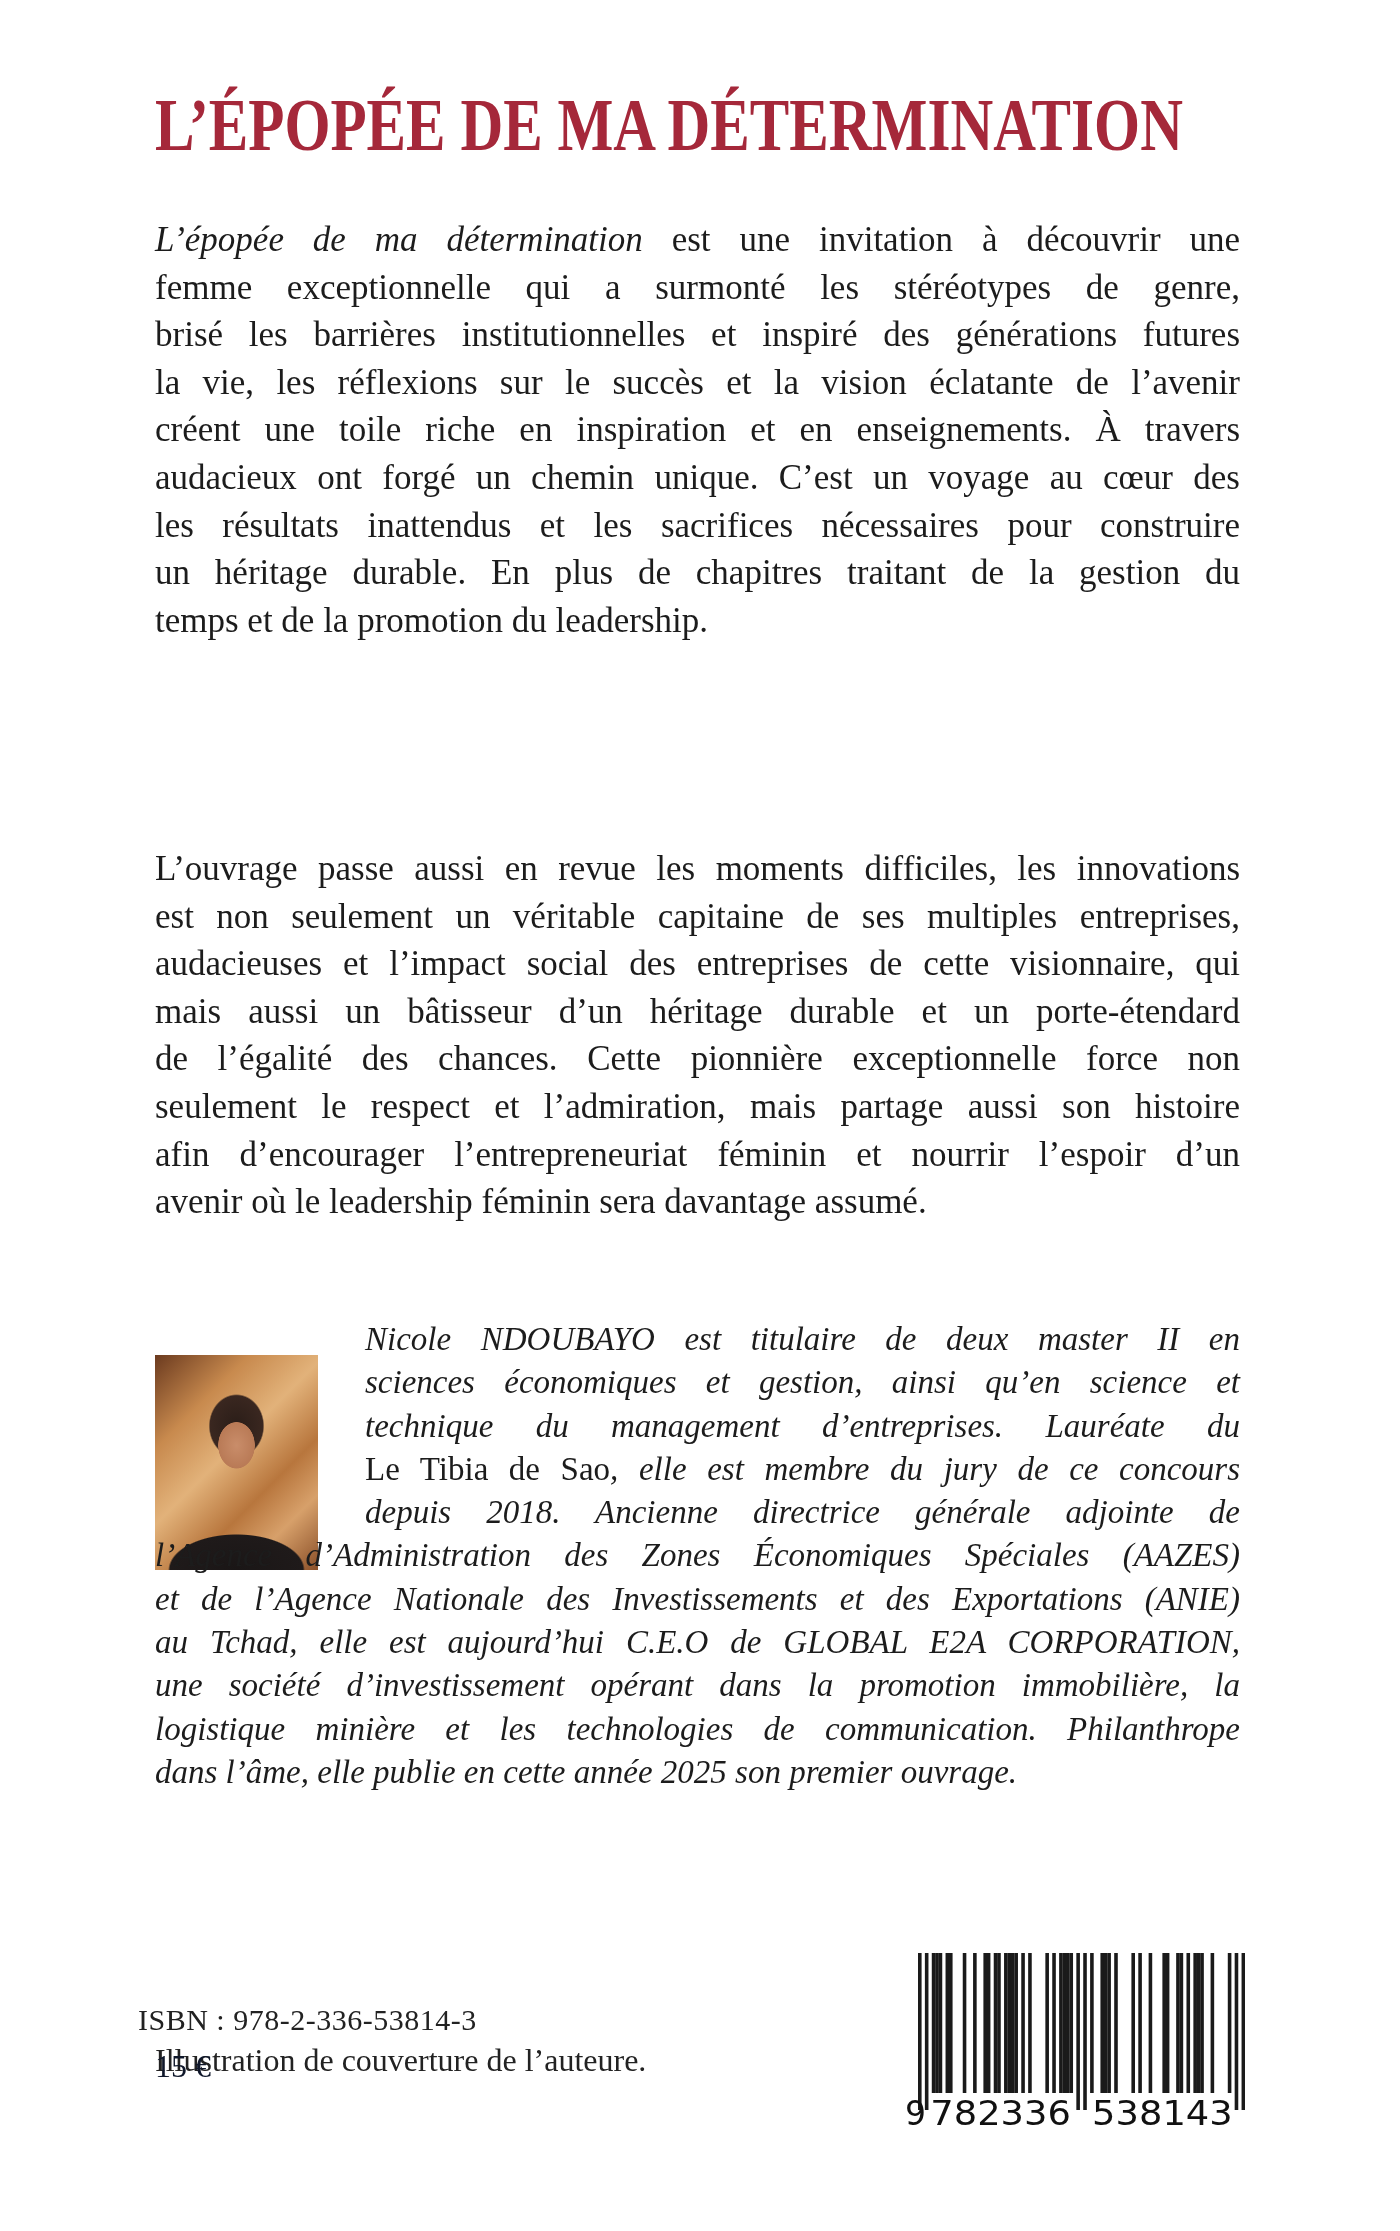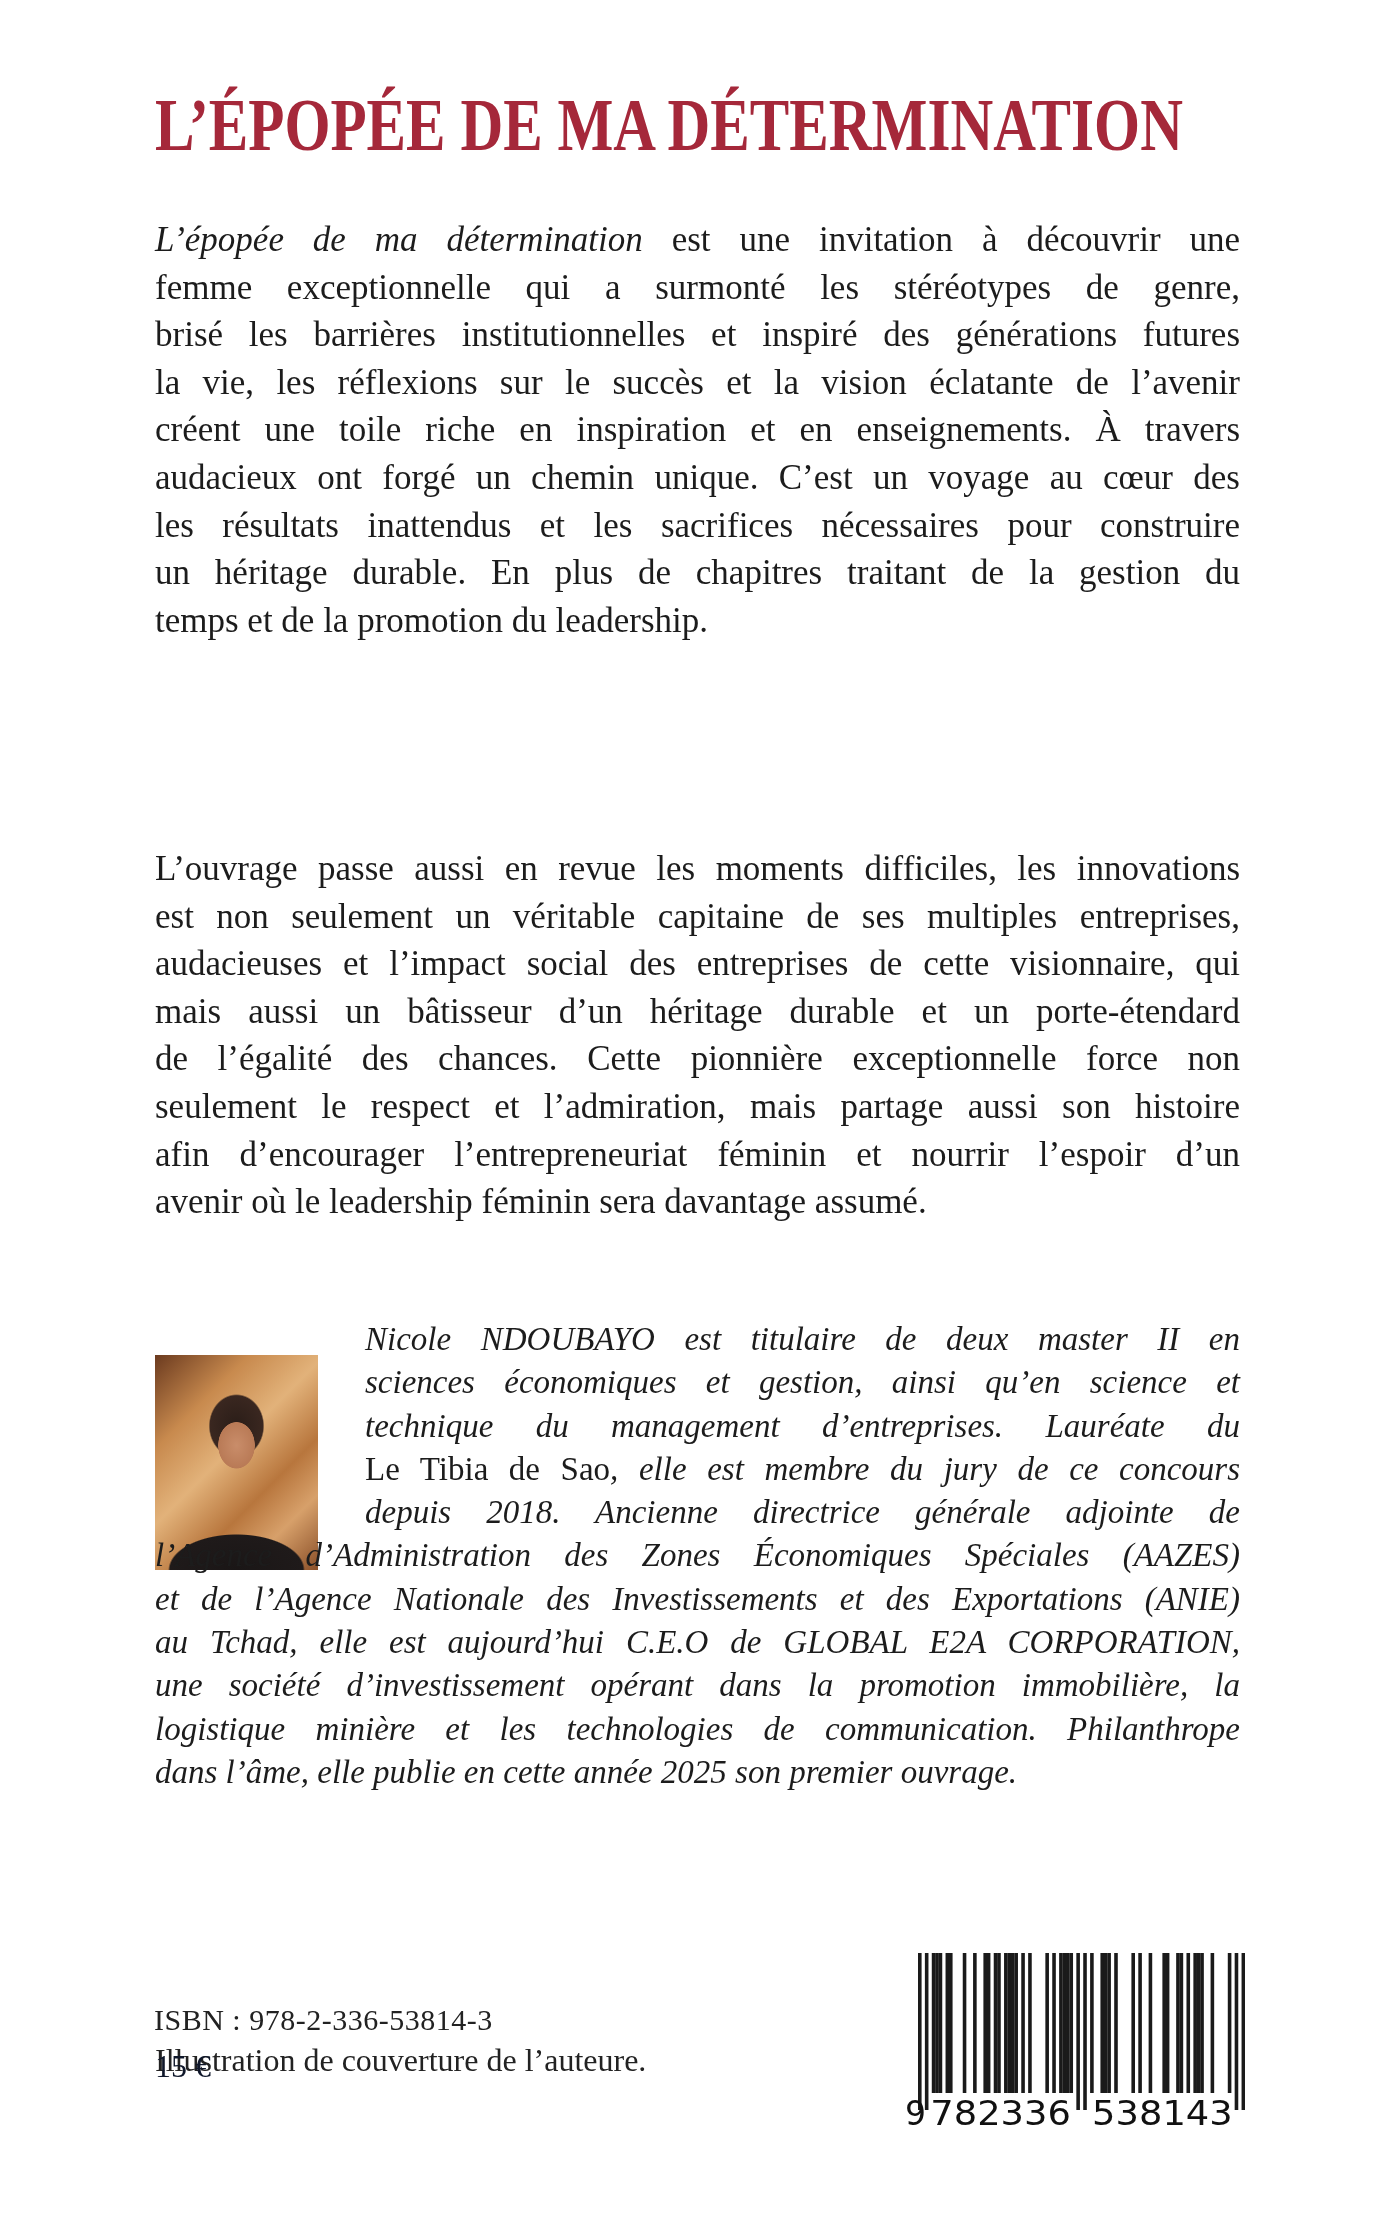--- a/index.html
+++ b/index.html
@@ -33,21 +33,21 @@
   .photo {
     position: absolute; left: 155px; top: 1355px; width: 163px; height: 215px;
     background:
       radial-gradient(ellipse 30px 38px at 50% 42%, #c98d6a 0%, #b97a56 60%, rgba(0,0,0,0) 62%),
       radial-gradient(ellipse 48px 55px at 50% 33%, #2a1d18 0%, #3a2720 55%, rgba(0,0,0,0) 58%),
       radial-gradient(ellipse 95px 50px at 50% 100%, #1a1616 0%, #1f1a1a 70%, rgba(0,0,0,0) 72%),
       linear-gradient(135deg, #6b3a1f 0%, #c88a4e 25%, #e2b27a 45%, #b8763d 65%, #d7a06a 80%, #8a4f28 100%);
     overflow: hidden;
   }
   .footer-note { position: absolute; left: 155px; top: 1996px; font-size: 32px; color: #222; margin-top: 46px; }
-  .isbn { position: absolute; left: 154px; top: 2003px; font-size: 30px; color: #222; letter-spacing: 0.5px; }
+  .isbn { position: absolute; left: 138px; top: 2003px; font-size: 30px; color: #222; letter-spacing: 0.5px; }
   .price { position: absolute; left: 155px; top: 2048px; font-size: 32px; color: #0f172a; }
   .barcode { position: absolute; left: 905px; top: 1953px; width: 340px; height: 180px; }
   .barcode svg { display: block; }
   .bc-digits { font-family: "DejaVu Sans", sans-serif; font-size: 33px; fill: #111; }
 </style>
 </head>
 <body>
 
 <div>
 

